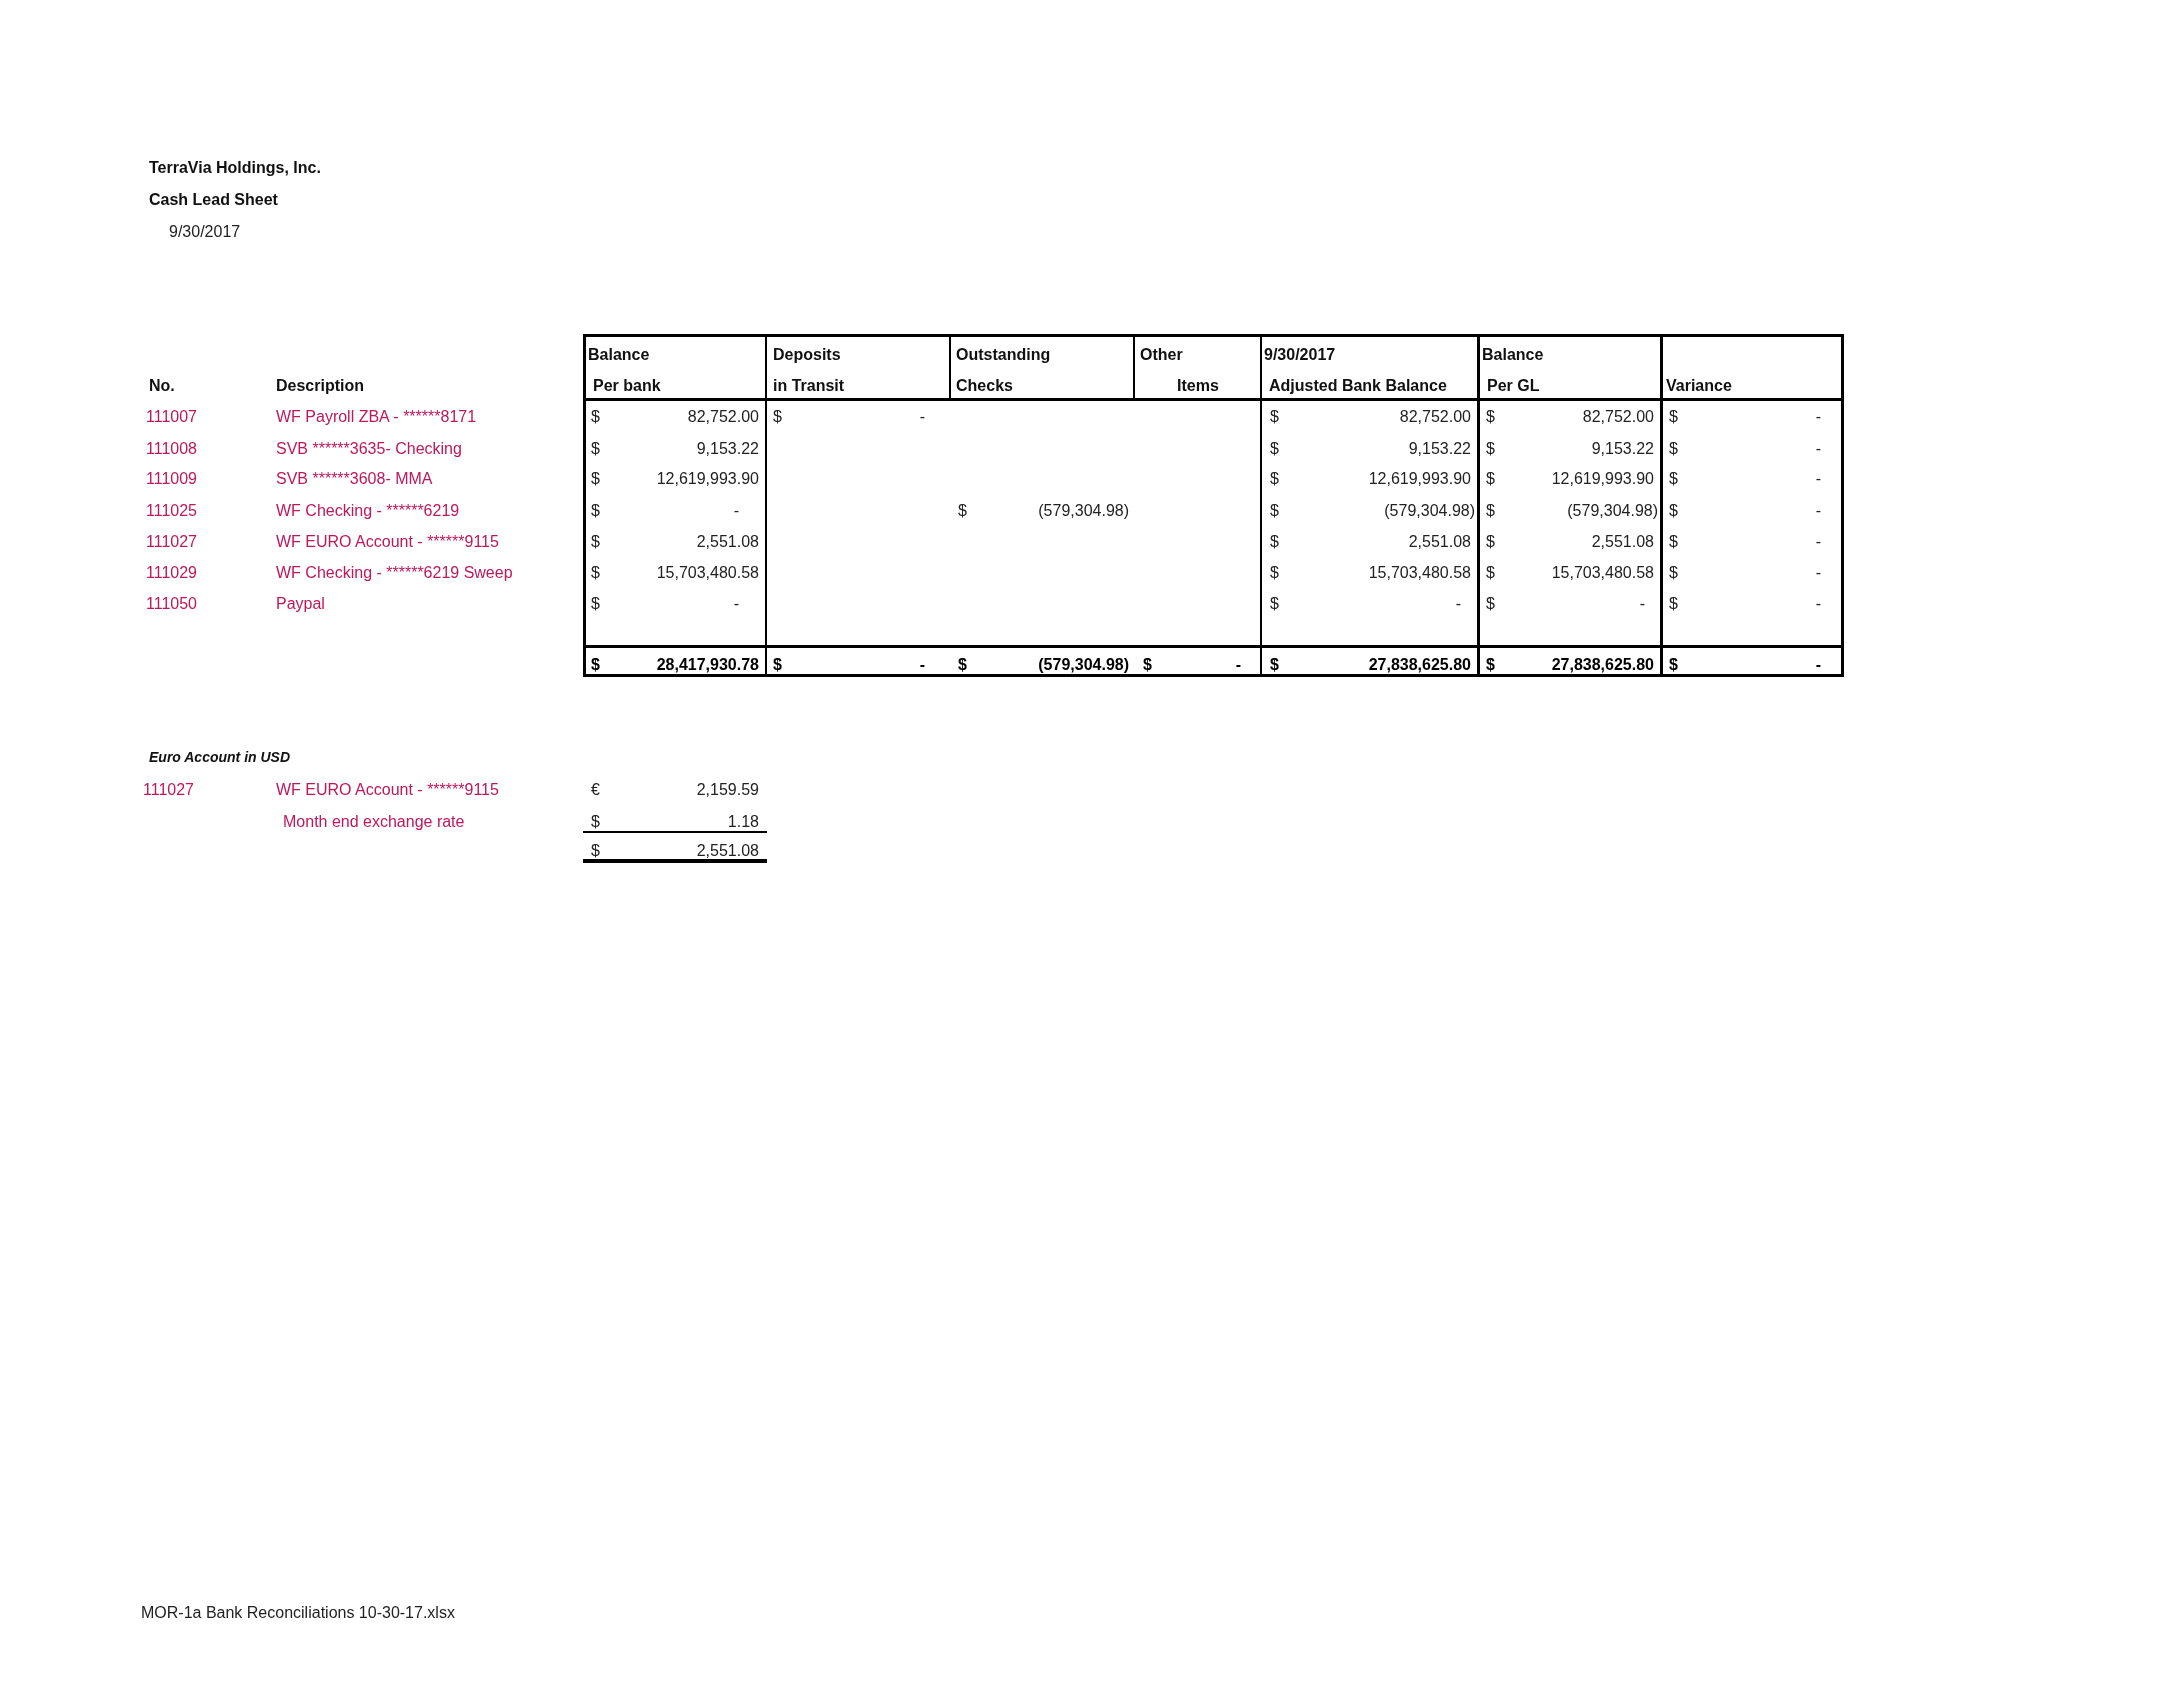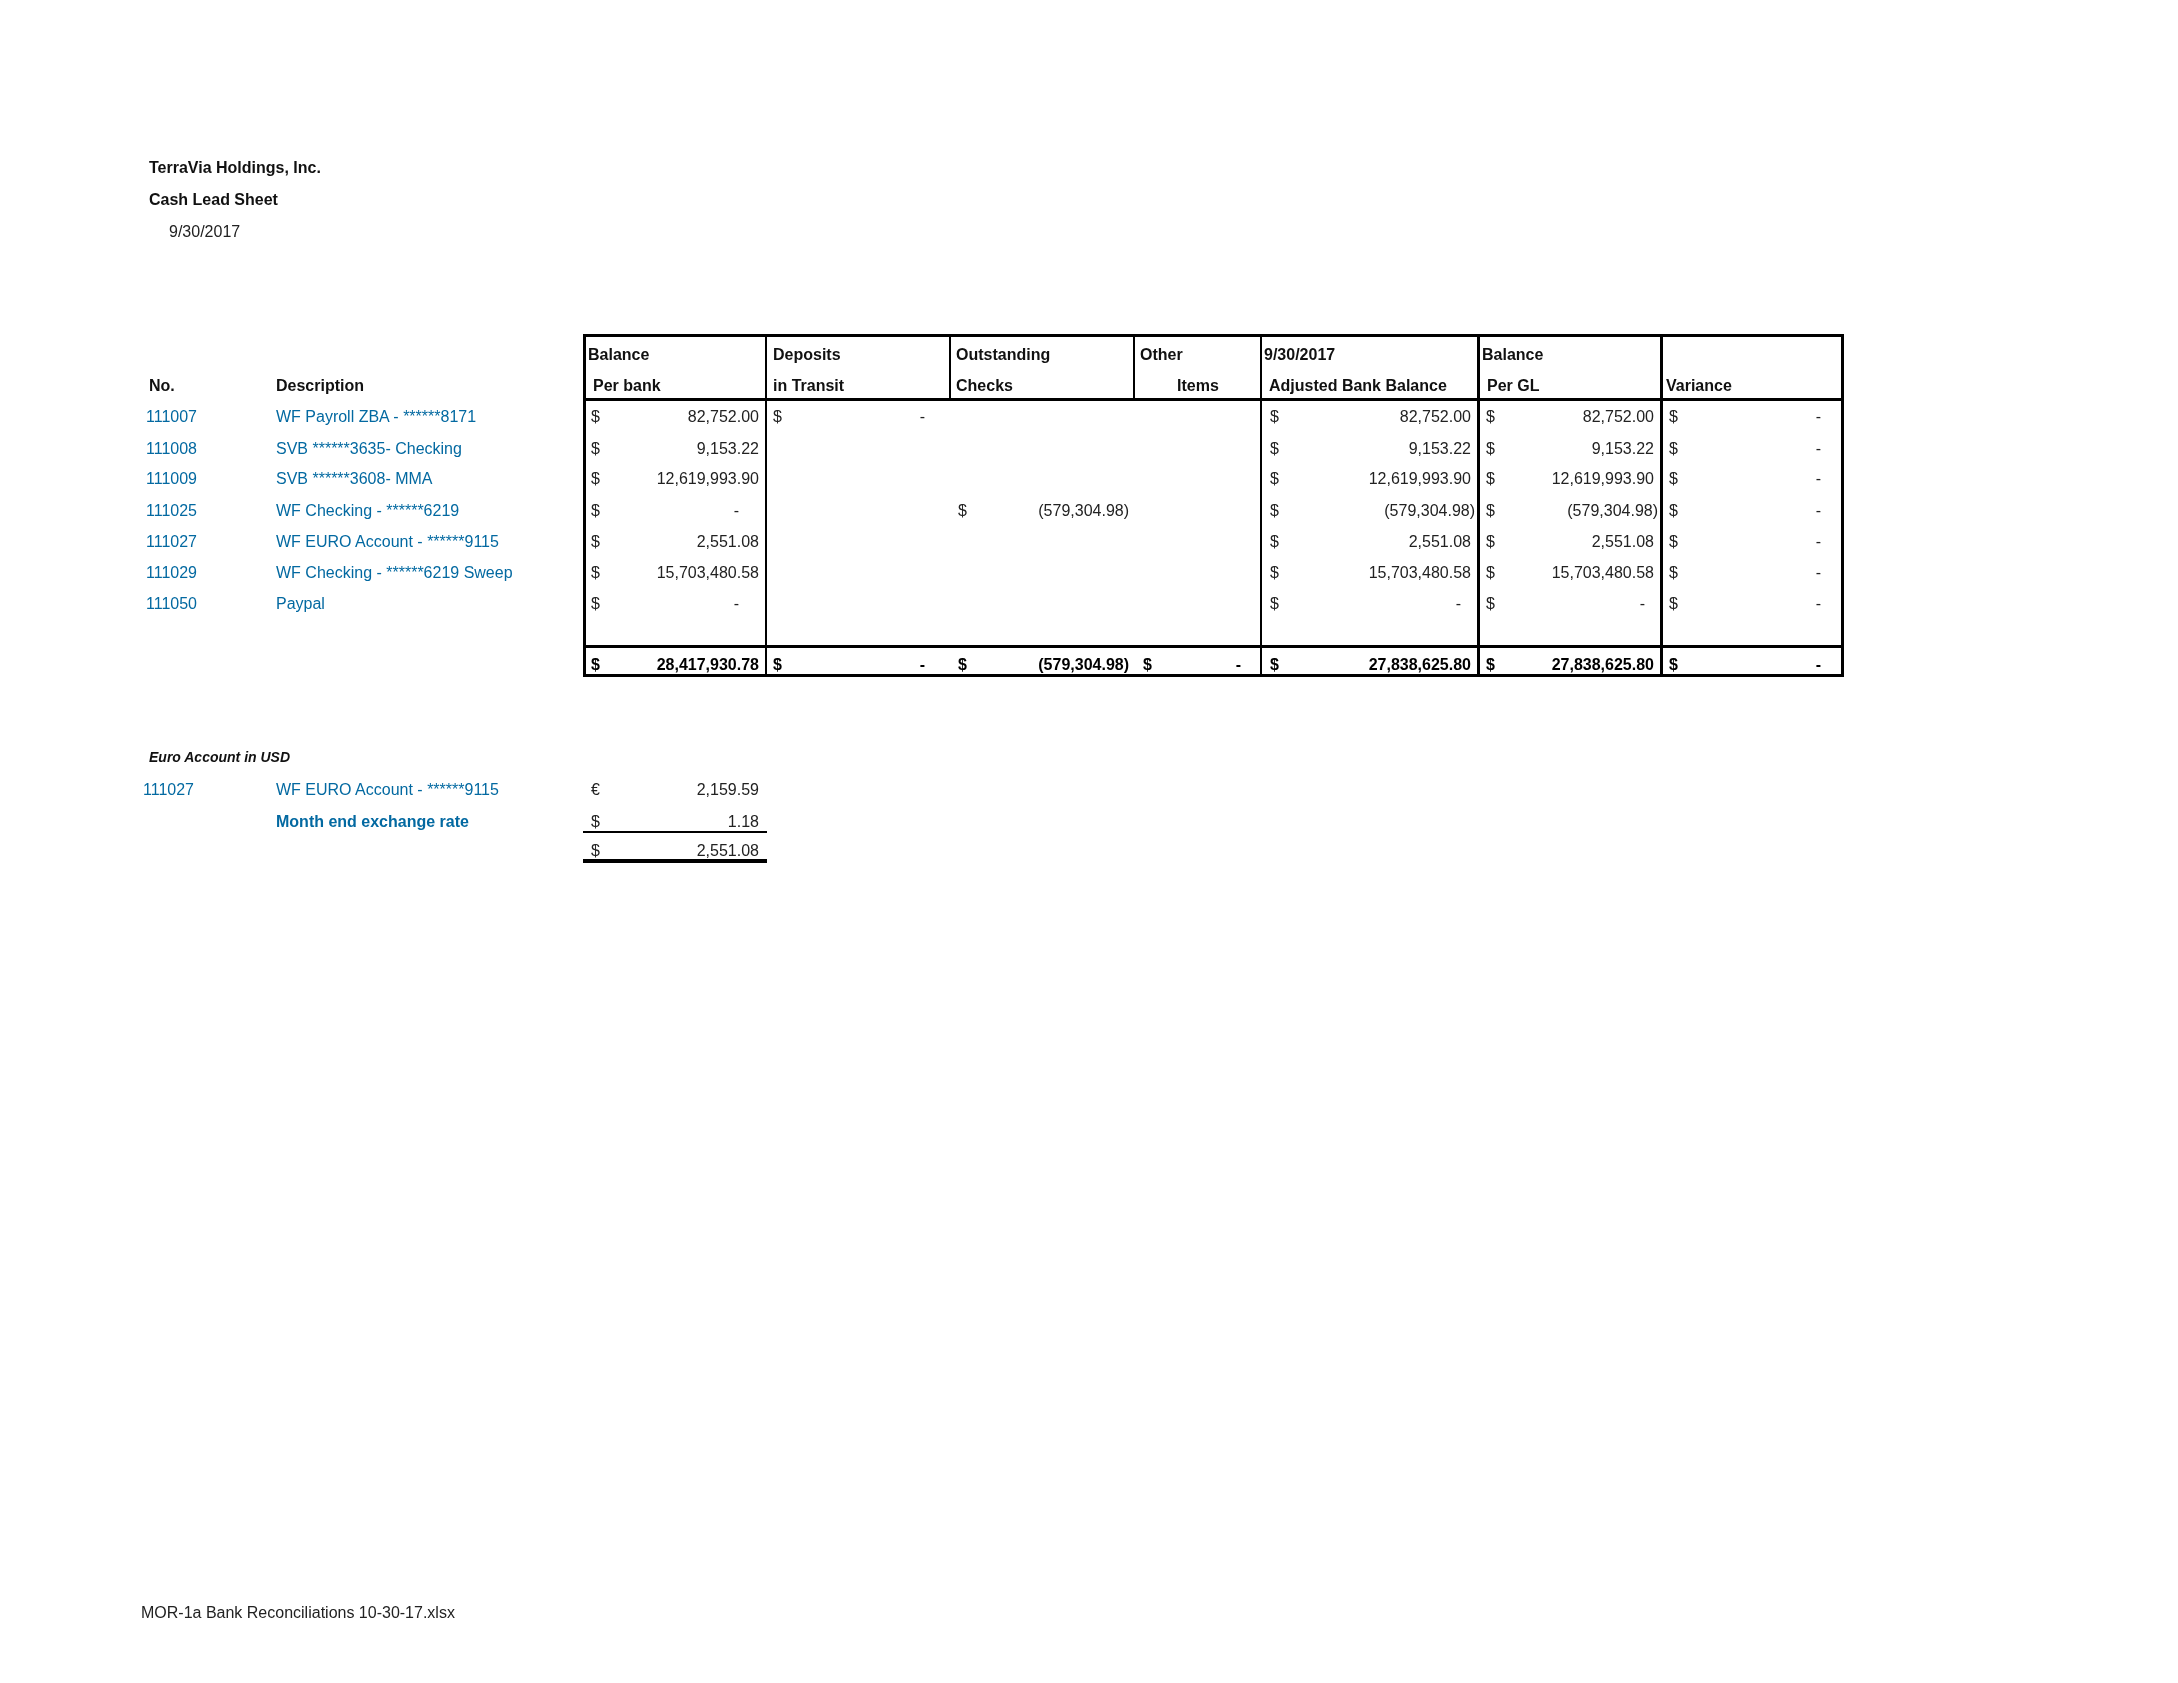--- a/index.html
+++ b/index.html
@@ -12,21 +12,21 @@
 
   
   .tbox { position:absolute; left:583px; top:334px; width:1261px; height:343px;
           border:3px solid #000; box-sizing:border-box; }
   .vline { position:absolute; background:#000; width:2px; }
   .hline { position:absolute; background:#000; height:3px; }
   .hdr { position:absolute; font-size:16px; font-weight:bold; white-space:nowrap; }
   .cur { position:absolute; font-size:16px; white-space:nowrap; line-height:22px; color:#222; }
   .num { position:absolute; font-size:16px; white-space:nowrap; line-height:22px; text-align:right; color:#222; }
   .tot { font-weight:bold; color:#000; }
-  .rowlbl { position:absolute; font-size:16px; white-space:nowrap; line-height:22px; color:#0369a1; }
+  .rowlbl { position:absolute; font-size:16px; white-space:nowrap; line-height:22px; color:#be185d; }
 </style>
 </head>
 <body>
 
 <div class="abs title" style="left:149px; top:159px;">TerraVia Holdings, Inc.</div>
 <div class="abs title" style="left:149px; top:191px;">Cash Lead Sheet</div>
 <div class="abs norm" style="left:169px; top:223px;">9/30/2017</div>
 
 <div class="abs title" style="left:149px; top:377px;">No.</div>
 <div class="abs title" style="left:276px; top:377px;">Description</div>
@@ -169,21 +169,21 @@
   <div class="cur tot" style="left:1669px; top:654px;">$</div>
   <div class="num tot" style="left:1683px; width:138px; top:654px;">-</div>
 </div>
 
 <div class="abs italic-bold" style="left:149px; top:749px;">Euro Account in USD</div>
 <div class="rowlbl" style="left:143px; top:779px;">111027</div>
 <div class="rowlbl" style="left:276px; top:779px;">WF EURO Account - ******9115</div>
 <div class="cur" style="left:591px; top:779px;">€</div>
 <div class="num" style="left:614px; width:145px; top:779px;">2,159.59</div>
 
-<div class="rowlbl" style="left:276px; top:811px;font-weight:bold;">Month end exchange rate</div>
+<div class="rowlbl" style="left:283px; top:811px;">Month end exchange rate</div>
 <div class="cur" style="left:591px; top:811px;">$</div>
 <div class="num" style="left:614px; width:145px; top:811px;">1.18</div>
 <div class="hline" style="left:583px; top:831px; width:184px; height:2px;"></div>
 
 <div class="cur" style="left:591px; top:840px;">$</div>
 <div class="num" style="left:614px; width:145px; top:840px;">2,551.08</div>
 <div class="hline" style="left:583px; top:859px; width:184px; height:4px;"></div>
 
 <div class="abs norm" style="left:141px; top:1604px;">MOR-1a Bank Reconciliations 10-30-17.xlsx</div>
 

